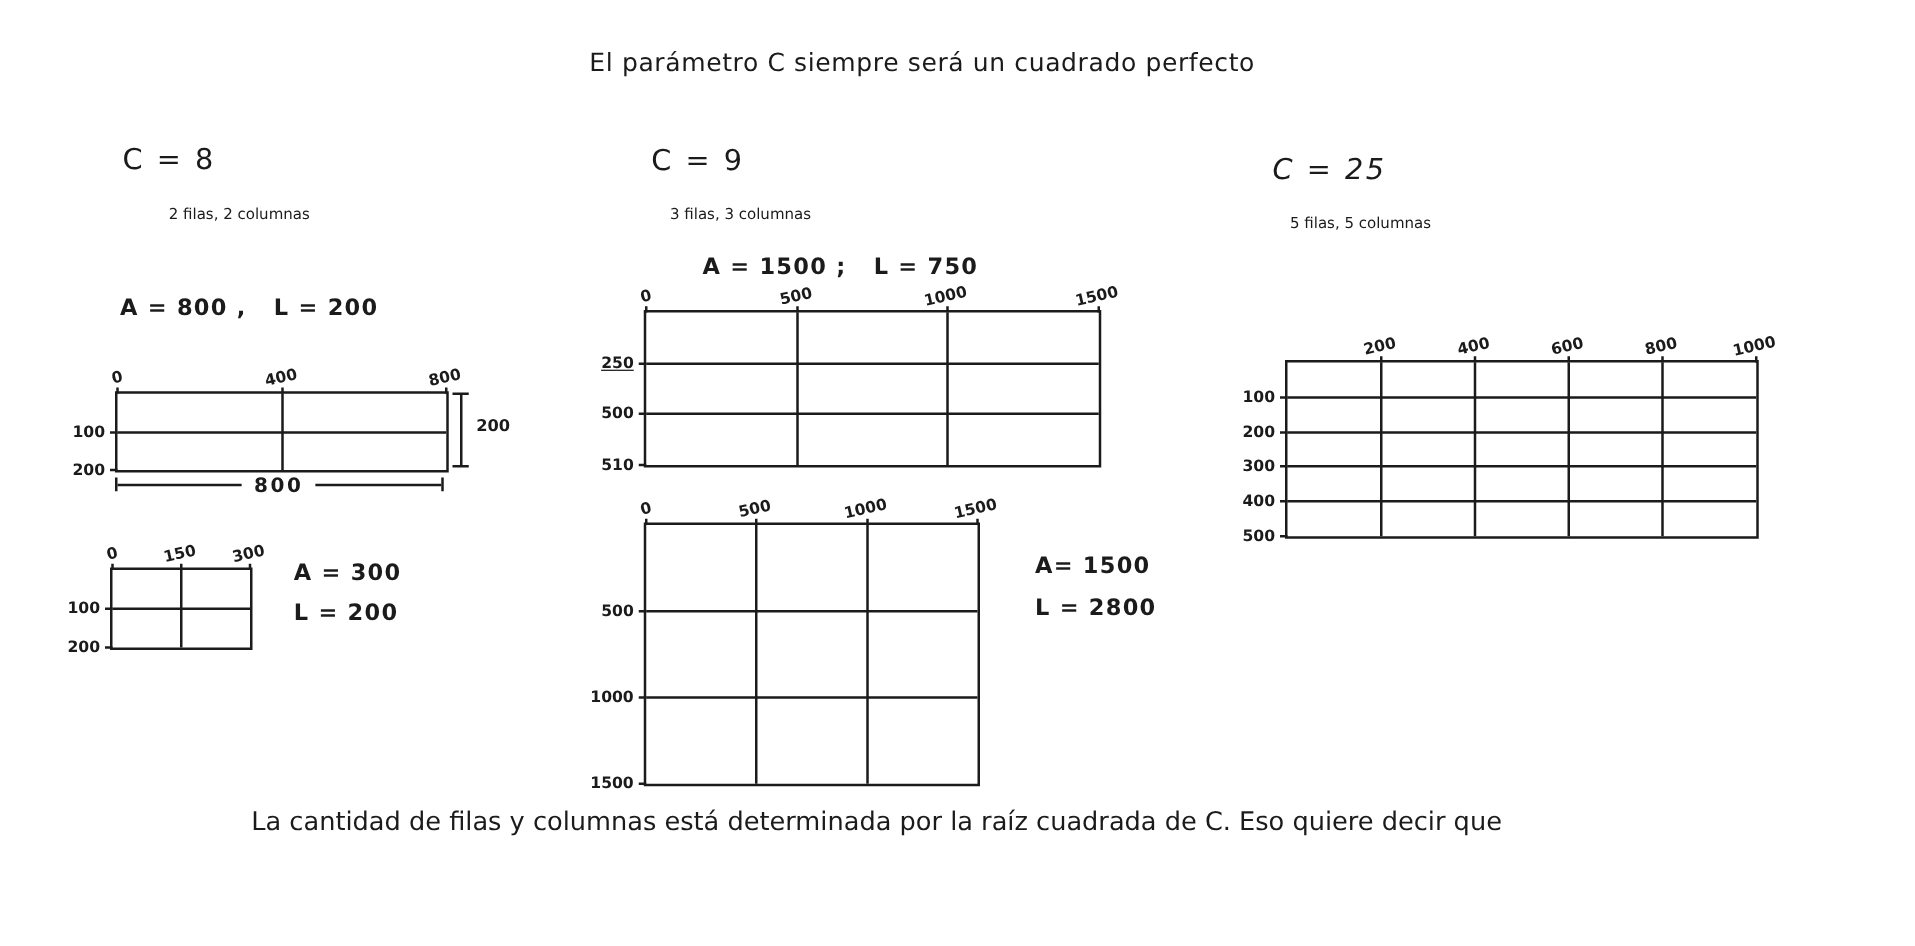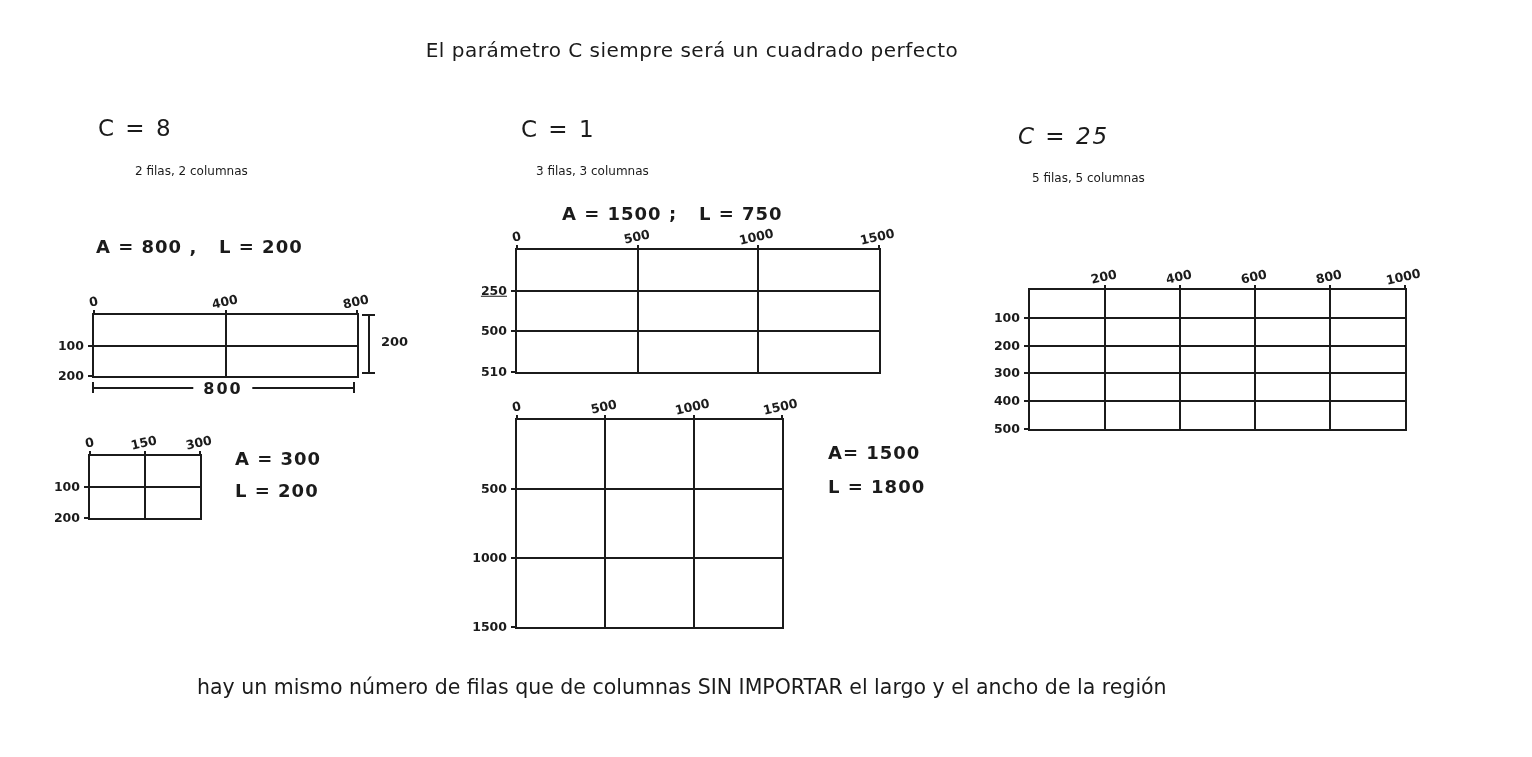--- a/index.html
+++ b/index.html
@@ -1,21 +1,21 @@
 <!DOCTYPE html>
 <html><head>
 <meta charset="utf-8">
 <style>
   html,body{margin:0;padding:0;background:#fff;}
   .canvas{
     position:relative;width:1532px;height:757px;background:#ffffff;
     font-family:"DejaVu Sans",sans-serif;color:#1b1b1b;overflow:hidden;
   }
   .abs{position:absolute;}
-  .title{font-size:20px;text-align:center;letter-spacing:0.5px;}
+  .title{font-size:20px;text-align:right;letter-spacing:0.5px;}
   .heading{font-size:23px;letter-spacing:2px;}
   .subheading{font-size:12px;}
   .params{font-size:18px;font-weight:bold;letter-spacing:1px;white-space:pre;}
   .side-label{font-size:18px;font-weight:bold;letter-spacing:1px;text-align:right;}
   .footer-line{font-size:20.5px;white-space:nowrap;}
 
   .grid{position:absolute;border:2px solid #1b1b1b;}
   .vline{position:absolute;top:0;bottom:0;width:2px;background:#1b1b1b;margin-left:-1px;}
   .hline{position:absolute;left:0;right:0;height:2px;background:#1b1b1b;margin-top:-1px;}
   .col-tick{position:absolute;bottom:calc(100% + 6px);transform:translateX(-55%) rotate(-13deg);
@@ -87,21 +87,21 @@
       <span class="col-tick" style="left: 100%;">300</span>
       <span class="tick-v" style="left: 100%;"></span>
       <span class="row-tick" style="top: 50%;">100</span>
       <span class="tick-h" style="top: 50%;"></span>
       <span class="row-tick" style="top: 100%;">200</span>
       <span class="tick-h" style="top: 100%;"></span>
     </div>
   <div class="abs side-label" style="left:235px;top:448px;">A = 300</div>
   <div class="abs side-label" style="left:235px;top:480px;">L = 200</div>
 
-  <div class="abs heading" style="left:521px;top:116px;">C = 1</div>
+  <div class="abs heading" style="left:521px;top:116px;">C = 9</div>
   <div class="abs subheading" style="left:536px;top:164px;">3 filas, 3 columnas</div>
   <div class="abs params" style="left:562px;top:203px;">A = 1500 ;   L = 750</div>
 
   <div class="grid" style="left:515px;top:248px;width:362px;height:122px;">
       <span class="vline" style="left: 33.3333%;"></span>
       <span class="vline" style="left: 66.6667%;"></span>
       <span class="hline" style="top: 33.3333%;"></span>
       <span class="hline" style="top: 66.6667%;"></span>
       <span class="col-tick" style="left: 0%;">0</span>
       <span class="tick-v" style="left: 0%;"></span>
@@ -133,21 +133,21 @@
       <span class="col-tick" style="left: 100%;">1500</span>
       <span class="tick-v" style="left: 100%;"></span>
       <span class="row-tick" style="top: 33.33%;">500</span>
       <span class="tick-h" style="top: 33.33%;"></span>
       <span class="row-tick" style="top: 66.67%;">1000</span>
       <span class="tick-h" style="top: 66.67%;"></span>
       <span class="row-tick" style="top: 100%;">1500</span>
       <span class="tick-h" style="top: 100%;"></span>
     </div>
   <div class="abs side-label" style="left:828px;top:442px;">A= 1500</div>
-  <div class="abs side-label" style="left:828px;top:476px;">L = 1800</div>
+  <div class="abs side-label" style="left:828px;top:476px;">L = 2800</div>
 
   <div class="abs heading" style="left:1018px;top:123px;font-style:italic;">C = 25</div>
   <div class="abs subheading" style="left:1032px;top:171px;">5 filas, 5 columnas</div>
 
   <div class="grid" style="left:1028px;top:288px;width:375px;height:139px;">
       <span class="vline" style="left: 20%;"></span>
       <span class="vline" style="left: 40%;"></span>
       <span class="vline" style="left: 60%;"></span>
       <span class="vline" style="left: 80%;"></span>
       <span class="hline" style="top: 20%;"></span>
@@ -169,15 +169,15 @@
       <span class="row-tick" style="top: 40%;">200</span>
       <span class="tick-h" style="top: 40%;"></span>
       <span class="row-tick" style="top: 60%;">300</span>
       <span class="tick-h" style="top: 60%;"></span>
       <span class="row-tick" style="top: 80%;">400</span>
       <span class="tick-h" style="top: 80%;"></span>
       <span class="row-tick" style="top: 100%;">500</span>
       <span class="tick-h" style="top: 100%;"></span>
     </div>
 
-  <div class="abs footer-line" style="left:197px;top:675px;">hay un mismo número de filas que de columnas SIN IMPORTAR el largo y el ancho de la región</div>
+  <div class="abs footer-line" style="left:201px;top:645px;">La cantidad de filas y columnas está determinada por la raíz cuadrada de C. Eso quiere decir que</div>
 
 </div>
 
 </body></html>

